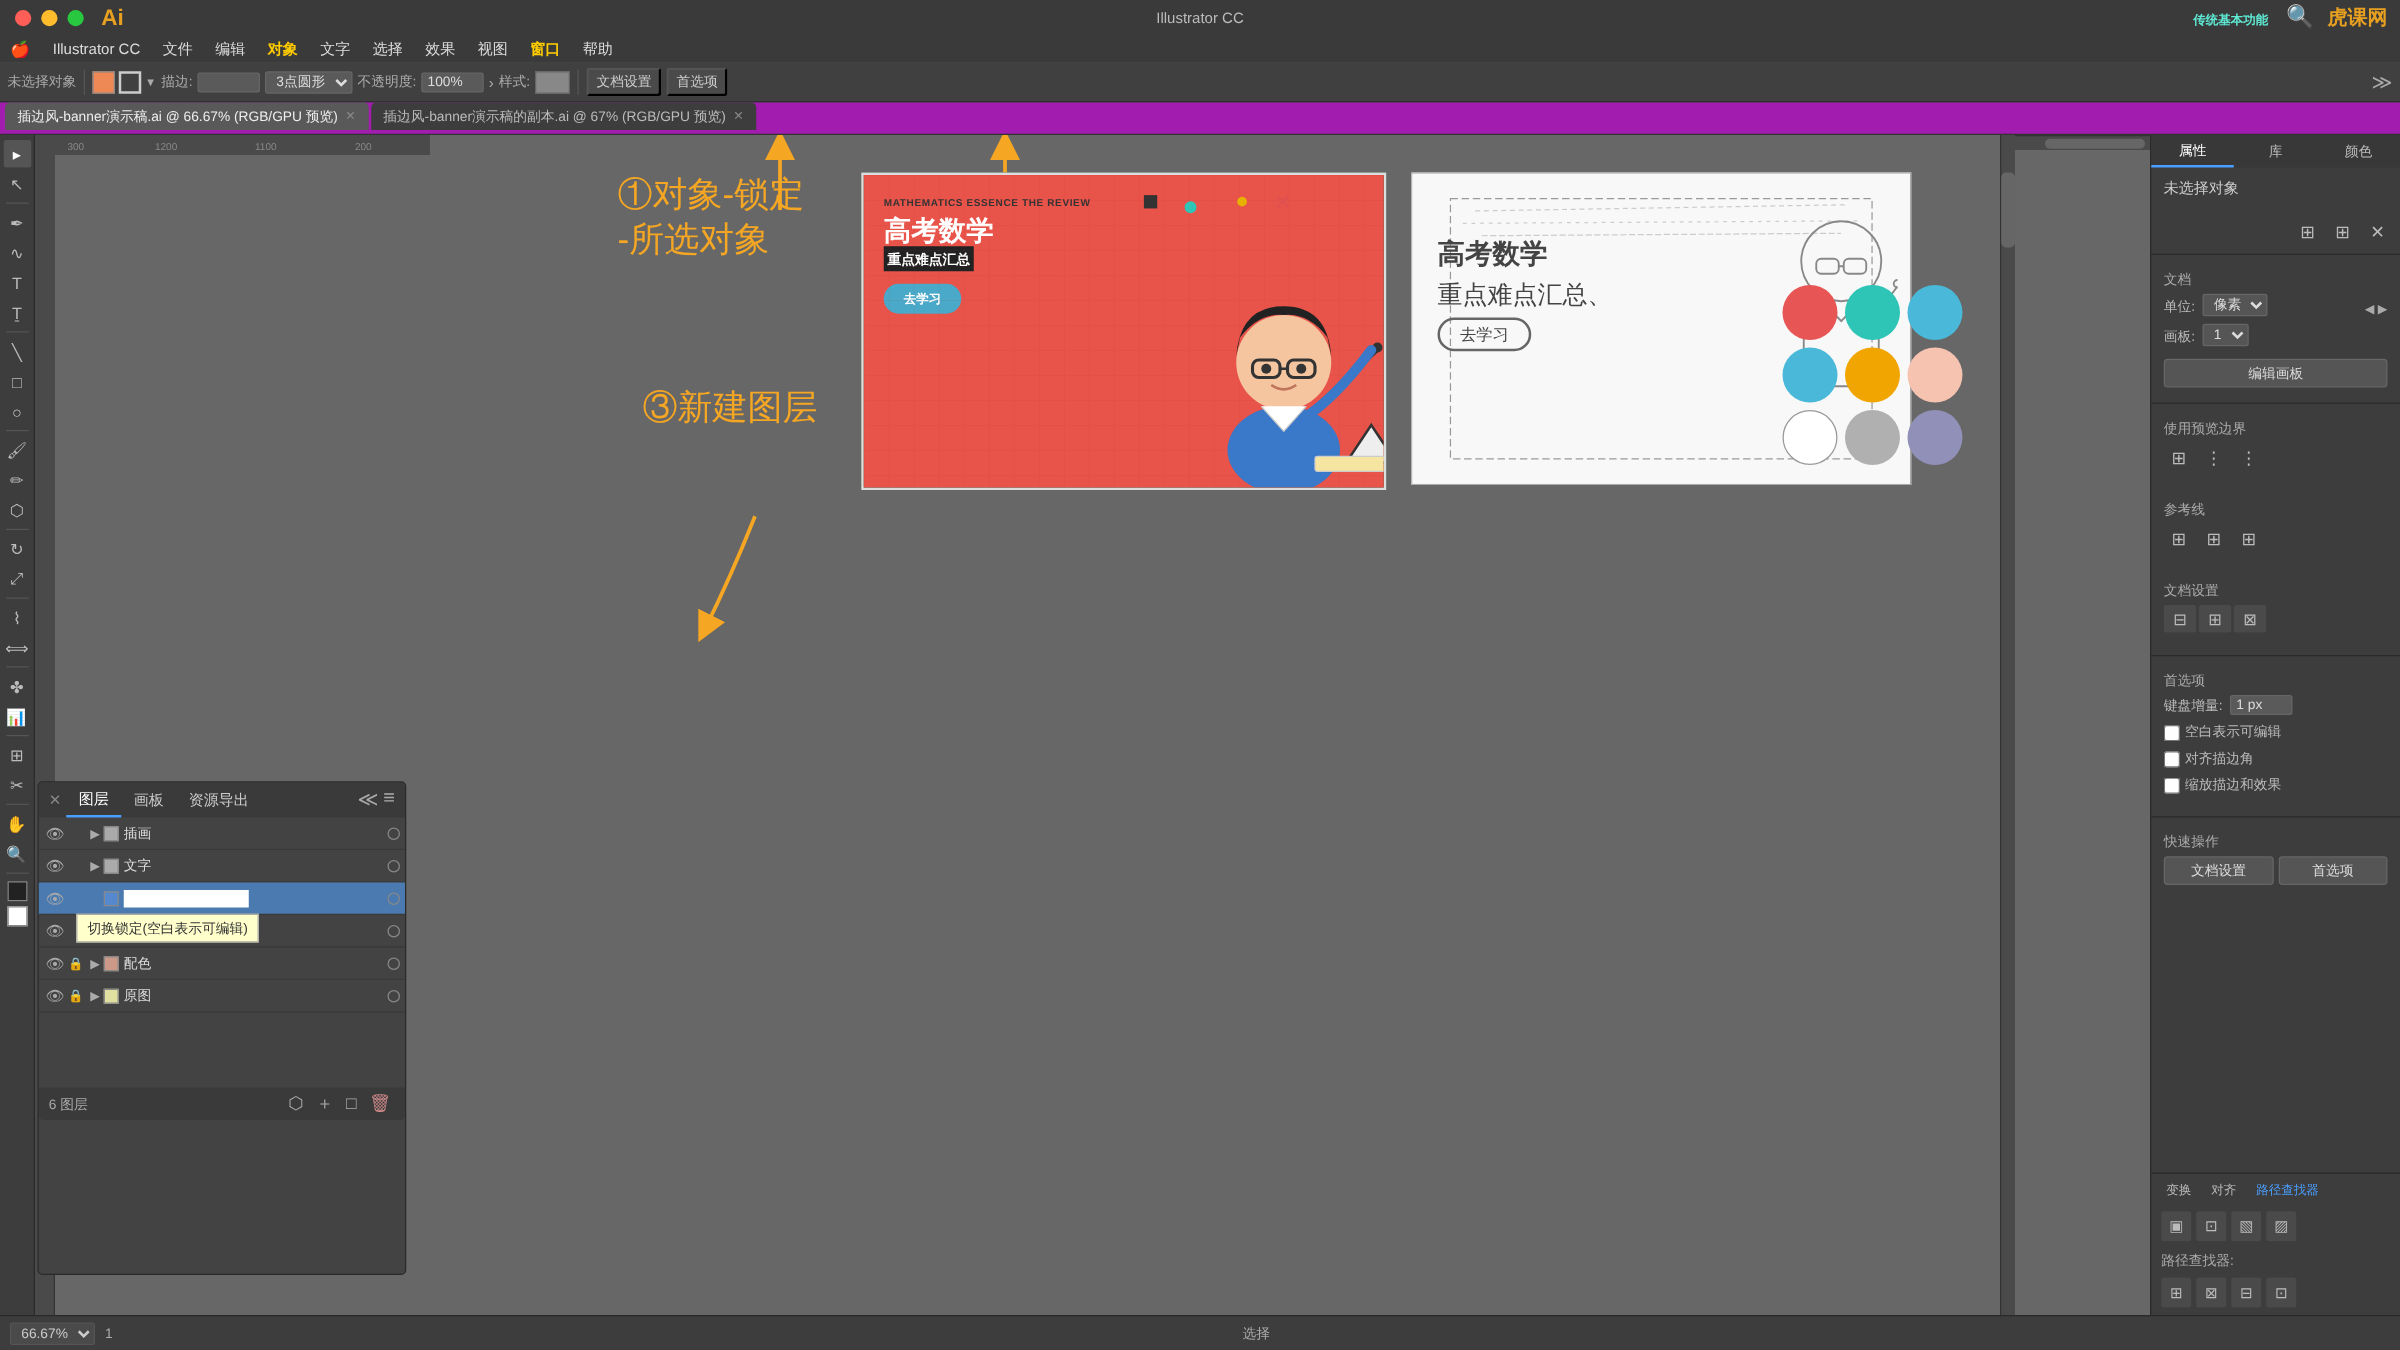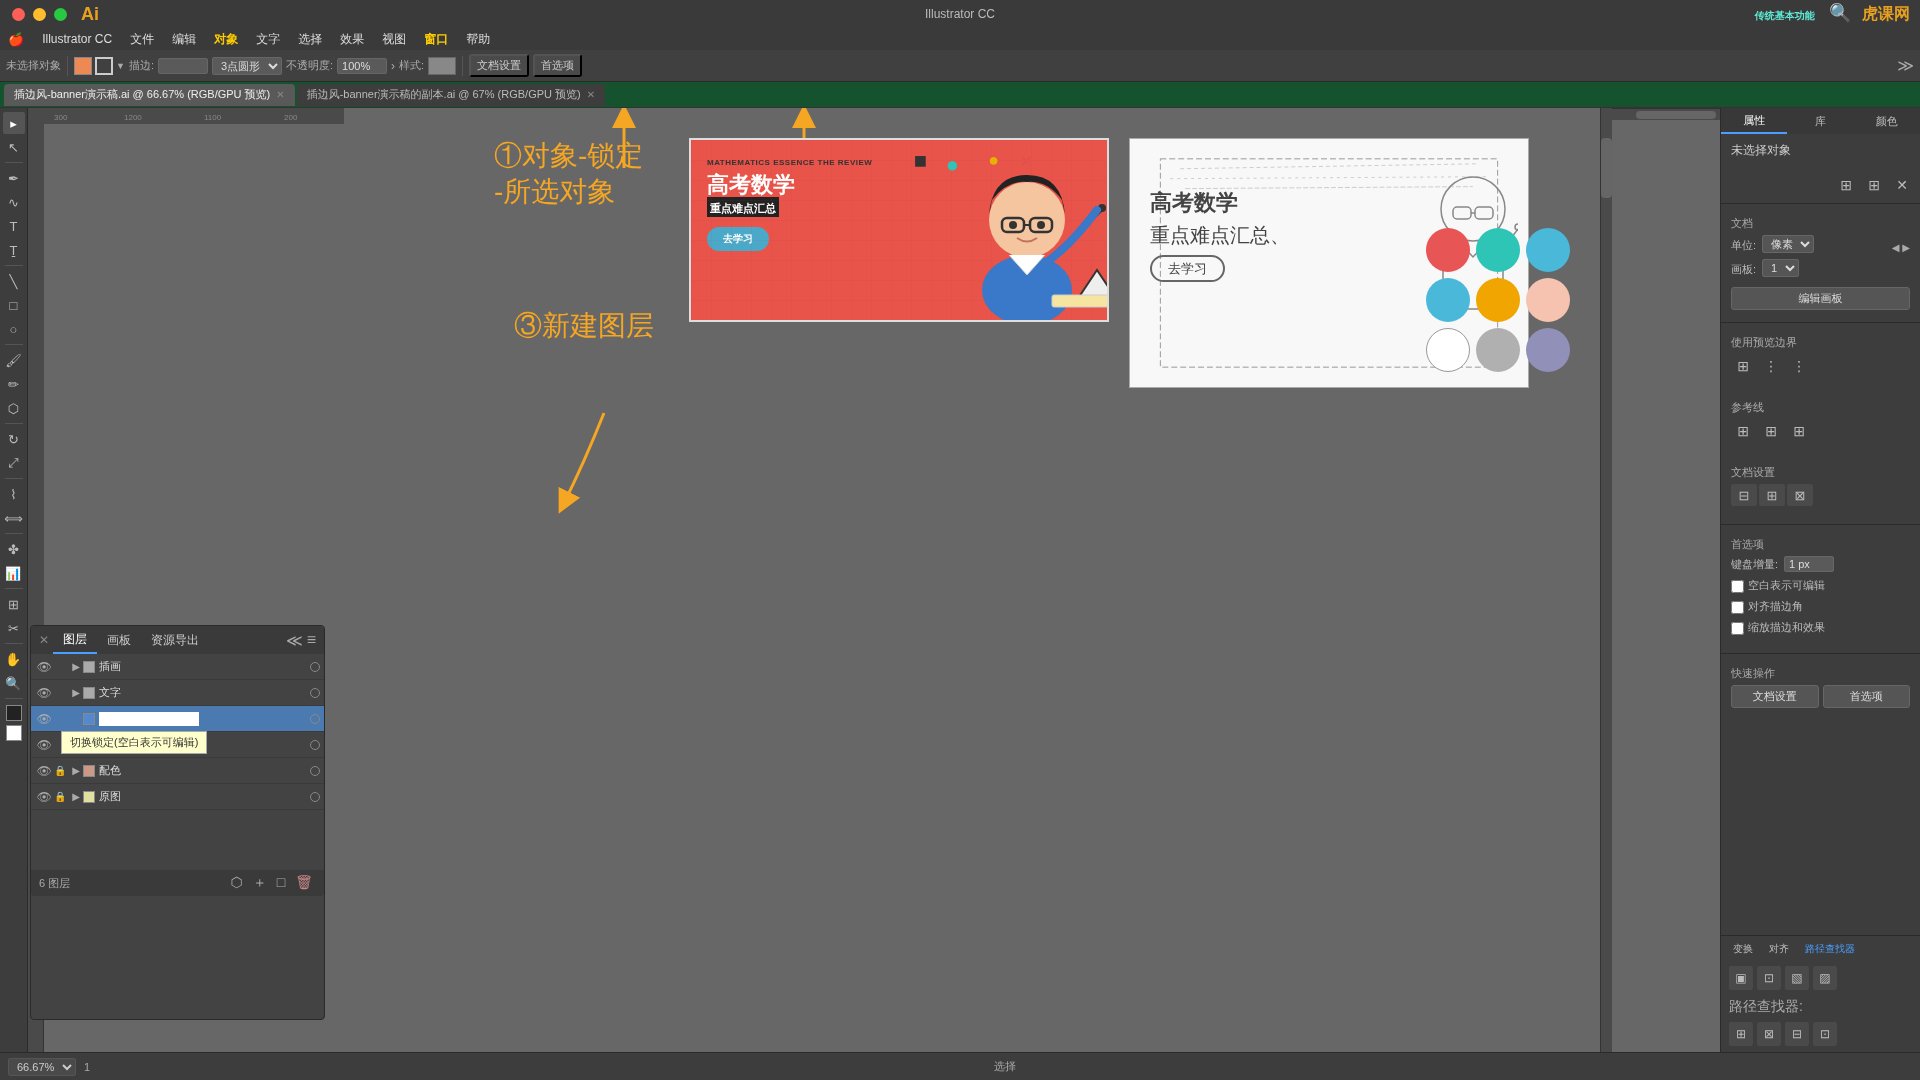--- a/index.html
+++ b/index.html
@@ -27,22 +27,22 @@
       border-bottom: 1px solid #2a2a2a;
     }
     .toolbar-btn { color: #ccc; font-size: 11px; padding: 2px 6px; background: #4a4a4a; border-radius: 3px; cursor: pointer; }
     .toolbar-separator { width: 1px; height: 20px; background: #555; margin: 0 2px; }
     .toolbar-label { color: #aaa; font-size: 11px; }
     .toolbar-input { background: #5a5a5a; border: 1px solid #666; color: #ddd; font-size: 11px; padding: 1px 4px; width: 60px; border-radius: 2px; }
     .toolbar-select { background: #5a5a5a; border: 1px solid #666; color: #ddd; font-size: 11px; padding: 1px 4px; border-radius: 2px; }
 
     
     #tabbar {
-      width: 100%; height: 26px; background: #14532d;
-      display: flex; align-items: center; padding: 0 4px;
+      width: 100%; height: 26px; background: #a21caf;
+      display: flex; padding: 0 4px;
       border-bottom: 1px solid #333;
     }
     .tab { display: flex; align-items: center; height: 22px; padding: 0 10px; font-size: 11px; color: #bbb; background: #3d3d3d; border-radius: 4px 4px 0 0; margin-right: 2px; cursor: pointer; }
     .tab.active { background: #595959; color: #eee; }
     .tab-close { margin-left: 6px; color: #888; font-size: 10px; cursor: pointer; }
 
     
     #main { display: flex; width: 100%; height: calc(1080px - 28px - 22px - 32px - 26px - 28px); }
 
     
@@ -67,21 +67,21 @@
       position: absolute; color: #f5a623; font-weight: normal; pointer-events: none;
     }
     .annotation-text { font-size: 28px; line-height: 1.3; }
     .arrow-svg { position: absolute; pointer-events: none; }
 
     
     .canvas-doc {
       position: absolute; background: white;
     }
     .banner-doc {
-      left: 345px; top: 30px; width: 420px; height: 184px;
+      left: 345px; top: 30px; width: 420px; height: 254px;
       background: #14532d; border: 2px solid #ddd;
     }
     .sketch-doc {
       left: 785px; top: 30px; width: 400px; height: 250px;
       background: white; border: 1px solid #aaa;
     }
 
     
     .banner-inner {
       width: 100%; height: 100%; background: #e8534a; position: relative; overflow: hidden;
@@ -560,21 +560,21 @@
       <span class="rp-tab-sm active">路径查找器</span>
     </div>
 
     <div style="display:flex;flex-wrap:wrap;gap:4px;padding:4px 8px;">
       <div class="rp-icon-btn" style="background:#4a4a4a;border-radius:2px;font-size:12px;">▣</div>
       <div class="rp-icon-btn" style="background:#4a4a4a;border-radius:2px;font-size:12px;">⊡</div>
       <div class="rp-icon-btn" style="background:#4a4a4a;border-radius:2px;font-size:12px;">▧</div>
       <div class="rp-icon-btn" style="background:#4a4a4a;border-radius:2px;font-size:12px;">▨</div>
     </div>
 
-    <div style="padding:4px 8px;font-size:14px;color:#aaa;">路径查找器:</div>
+    <div style="padding:4px 8px;font-size:11px;color:#aaa;">路径查找器:</div>
     <div style="display:flex;flex-wrap:wrap;gap:4px;padding:2px 8px;margin-bottom:4px;">
       <div class="rp-icon-btn" style="background:#4a4a4a;border-radius:2px;font-size:12px;">⊞</div>
       <div class="rp-icon-btn" style="background:#4a4a4a;border-radius:2px;font-size:12px;">⊠</div>
       <div class="rp-icon-btn" style="background:#4a4a4a;border-radius:2px;font-size:12px;">⊟</div>
       <div class="rp-icon-btn" style="background:#4a4a4a;border-radius:2px;font-size:12px;">⊡</div>
     </div>
 
   </div>
 </div>
 

